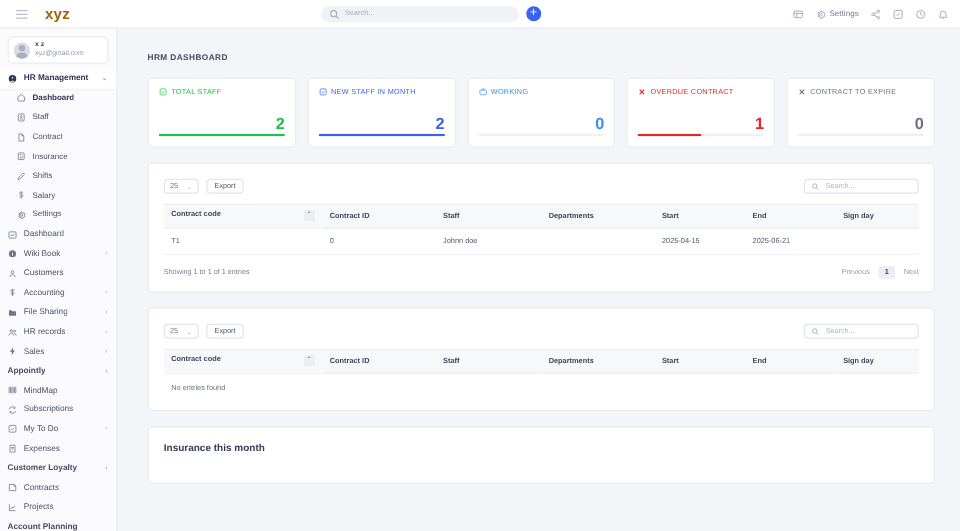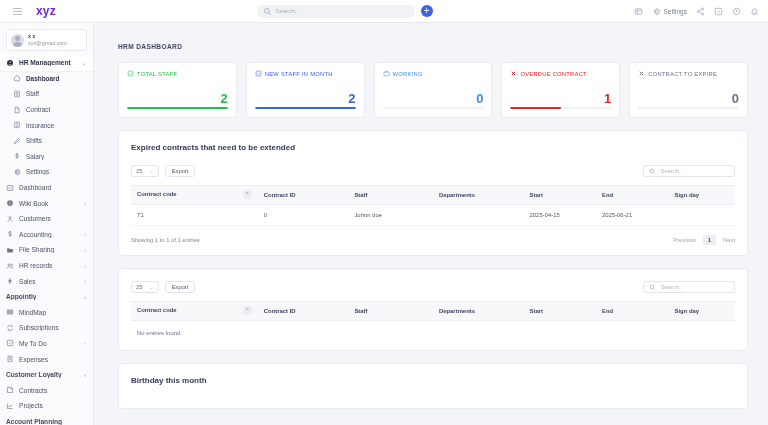--- a/index.html
+++ b/index.html
@@ -20,21 +20,21 @@
     display: flex; align-items: center;
     z-index: 30;
   }
   .tb-burger {
     width: 22px; display: flex; flex-direction: column; gap: 2px;
     align-items: center; justify-content: center; margin-left: 6px;
     cursor: pointer;
   }
   .tb-burger i { display: block; width: 9px; height: 1px; background: #b9bdcc; }
   .brand {
-    font-size: 12px; font-weight: bold; color: #6d28d9;
+    font-size: 12px; font-weight: bold; color: #a16207;
     letter-spacing: .2px; margin-left: 8px; cursor: pointer;
   }
   .tb-search-wrap { flex: 1; display: flex; align-items: center; justify-content: center; gap: 6px; }
   .tb-search {
     width: 158px; height: 13px; background: #f1f2f6;
     border-radius: 7px; display: flex; align-items: center;
     padding: 0 6px; gap: 4px; cursor: text;
   }
   .tb-search .ph { font-size: 6px; color: #a9aebd; }
   .tb-plus {
@@ -485,21 +485,20 @@
         <div>
           <div class="card-val" style="color:#6b7285">0</div>
           <div class="bar">
             <i style="width:0%;background:#6b7285"></i>
           </div>
         </div>
       </div>
     </div>
   <div id="panels">
       <div class="panel">
-        <div class="panel-title">Expired contracts that need to be extended</div>
         <div class="tbl-controls">
           <div class="len-sel">
             <span>25</span>
             <span class="cv">⌄</span>
           </div>
           <button class="btn-export">Export</button>
           <div class="tbl-search">
             <svg style="width:6.5px;height:6.5px;display:block" viewBox="0 0 24 24" fill="none" stroke="#9aa0b2" stroke-width="2.4">
               <circle cx="10.5" cy="10.5" r="6.5"></circle>
               <path d="M16 16l5 5"></path>
@@ -568,16 +567,16 @@
             </tr>
           </thead>
           <tbody>
             <tr class="empty-row">
               <td colspan="7">No entries found</td>
             </tr>
           </tbody>
         </table>
       </div>
       <div class="panel">
-        <div class="panel-title">Birthday this month</div>
+        <div class="panel-title">Insurance this month</div>
       </div>
     </div>
 </div>
 
 </body></html>

